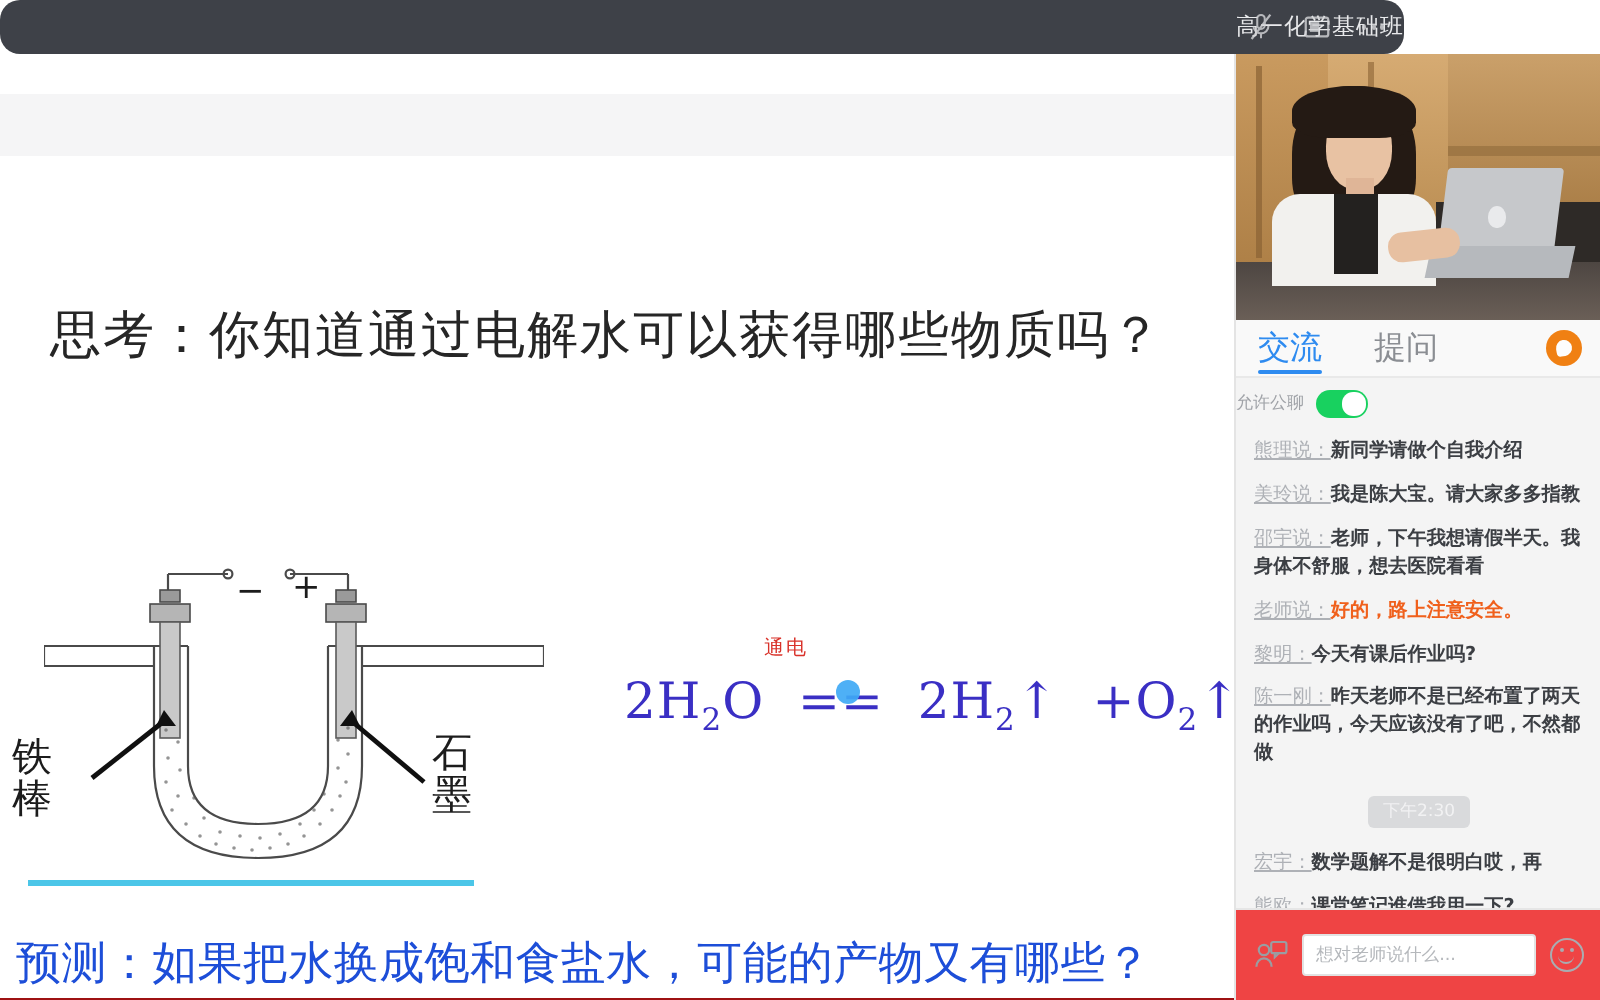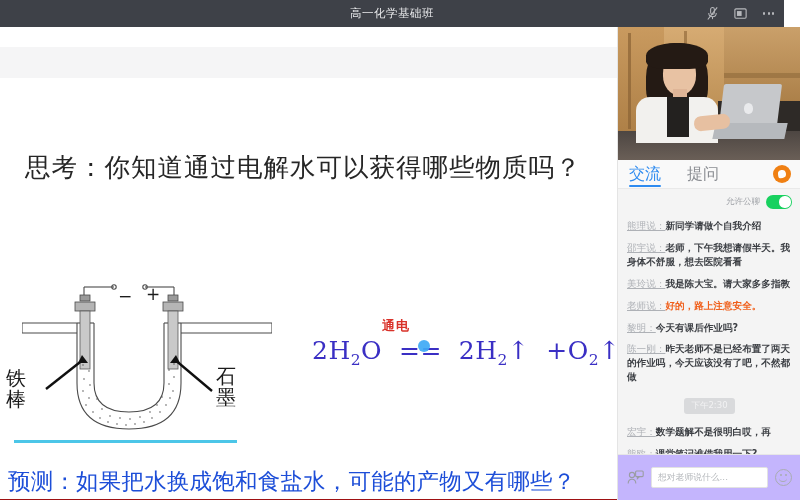--- a/index.html
+++ b/index.html
@@ -6,23 +6,23 @@
   html, body {
     width: 800px; height: 500px;
     overflow: hidden;
     font-family: "DejaVu Sans", "Liberation Sans", sans-serif;
     background: #ffffff;
   }
   #app { position: relative; width: 800px; height: 500px; }
 
   
   .titlebar {
-    position: absolute; left: 0; top: 0; width: 784px; height: 27px;
+    position: absolute; left: 0; top: 0; width: 702px; height: 27px;
     background: #3e4148;
-    display: flex; align-items: center; justify-content: center;
+    display: flex; align-items: center; justify-content: flex-end; border-radius: 10px;
   }
   .titlebar-title {
     color: #e8e9eb; font-size: 11.5px; letter-spacing: .5px;
   }
   .titlebar-icons {
     position: absolute; right: 8px; top: 0; height: 27px;
     display: flex; align-items: center; gap: 13px;
   }
   .tb-ico { width: 15px; height: 15px; display:block; opacity:.82; }
   .tb-ico svg { display:block; }
@@ -63,21 +63,21 @@
     font-size: 22px; color: #262626; letter-spacing: 1px; white-space: nowrap;
   }
   .eq-body {
     position: absolute; left: 312px; top: 258px;
     font-family: "DejaVu Serif", "Liberation Serif", serif;
     font-size: 25px; color: #3a2fc4; white-space: nowrap; letter-spacing: .5px;
   }
   .eq-body sub { font-size: 0.62em; }
   .eq-cond {
     position: absolute; left: 382px; top: 239px;
-    font-size: 13px; color: #d9322a; font-weight: bold; letter-spacing: 1px;
+    font-size: 10px; color: #d9322a; font-weight: normal; letter-spacing: 1px;
   }
   .blue-dot {
     position: absolute; left: 418px; top: 262px;
     width: 12px; height: 12px; border-radius: 50%;
     background: #3fa9f5; opacity: .92;
   }
   .predict {
     position: absolute; left: 8px; top: 388px;
     font-size: 22.5px; color: #1d4ed8; white-space: nowrap; letter-spacing: .2px;
   }
@@ -136,21 +136,21 @@
   }
   .tab-badge {
     position: absolute; right: 10px; top: 5px; width: 18px; height: 18px; border-radius: 50%;
     background: #f08013; display:flex; align-items:center; justify-content:center;
   }
   .tab-badge i { width:8px; height:8px; border-radius:50% 50% 50% 2px; background:#fdfdfd; display:block; transform: rotate(-10deg);}
 
   
   .togglerow {
     position: absolute; left: 0; top: 162px; width: 183px; height: 26px;
-    display: flex; align-items: center; justify-content: flex-end; padding-right: 9px; gap: 6px;
+    display: flex; align-items: center; justify-content: flex-start; padding-right: 9px; gap: 6px;
   }
   .toggle-label { font-size: 8.5px; color: #a0a3a8; }
   .toggle {
     width: 26px; height: 14px; border-radius: 7px; background: #18d15f; position: relative;
   }
   .toggle::after {
     content:''; position:absolute; right:1.4px; top:1.4px; width:11.2px; height:11.2px;
     border-radius:50%; background:#fff;
   }
 
@@ -165,21 +165,21 @@
   .msg.teacher .body { color: #f0601c; font-weight: bold; }
   .timedivider { text-align: center; margin: 9px 0 11px 0; }
   .timedivider span {
     display: inline-block; background: #d9dadc; color: #f2f2f3;
     font-size: 8.5px; padding: 2px 7px; border-radius: 3px;
   }
 
   
   .inputbar {
     position: absolute; left: 0; bottom: 0; width: 183px; height: 46px;
-    background: #c4b5fd; border-top: 1px solid #e6e6e6;
+    background: #ef4444; border-top: 1px solid #e6e6e6;
     display: flex; align-items: center; gap: 7px; padding: 0 9px;
   }
   .ib-icon { width: 17px; height: 15px; flex: 0 0 auto; }
   .ib-field {
     flex: 1 1 auto; height: 21px; background: #fff; border: 1px solid #e2e2e2;
     border-radius: 2px; display: flex; align-items: center; padding: 0 6px;
   }
   .ib-field span { font-size: 8.8px; color: #b5b8bc; }
   .ib-emoji {
     width: 17px; height: 17px; border-radius: 50%; border: 1.3px solid #a9acb1;
@@ -369,24 +369,24 @@
     <div class="togglerow">
       <span class="toggle-label">允许公聊</span>
       <span class="toggle"></span>
     </div>
 
     <div class="chat">
       <div class="msg">
         <span class="who">熊理说：</span><span class="body">新同学请做个自我介绍</span>
       </div>
       <div class="msg">
+        <span class="who">美玲说：</span><span class="body">我是陈大宝。请大家多多指教</span>
+      </div>
+      <div class="msg">
         <span class="who">邵宇说：</span><span class="body">老师，下午我想请假半天。我身体不舒服，想去医院看看</span>
-      </div>
-      <div class="msg">
-        <span class="who">美玲说：</span><span class="body">我是陈大宝。请大家多多指教</span>
       </div>
       <div class="msg teacher">
         <span class="who">老师说：</span><span class="body">好的，路上注意安全。</span>
       </div>
       <div class="msg">
         <span class="who">黎明：</span><span class="body">今天有课后作业吗?</span>
       </div>
       <div class="msg">
         <span class="who">陈一刚：</span><span class="body">昨天老师不是已经布置了两天的作业吗，今天应该没有了吧，不然都做</span>
       </div>

